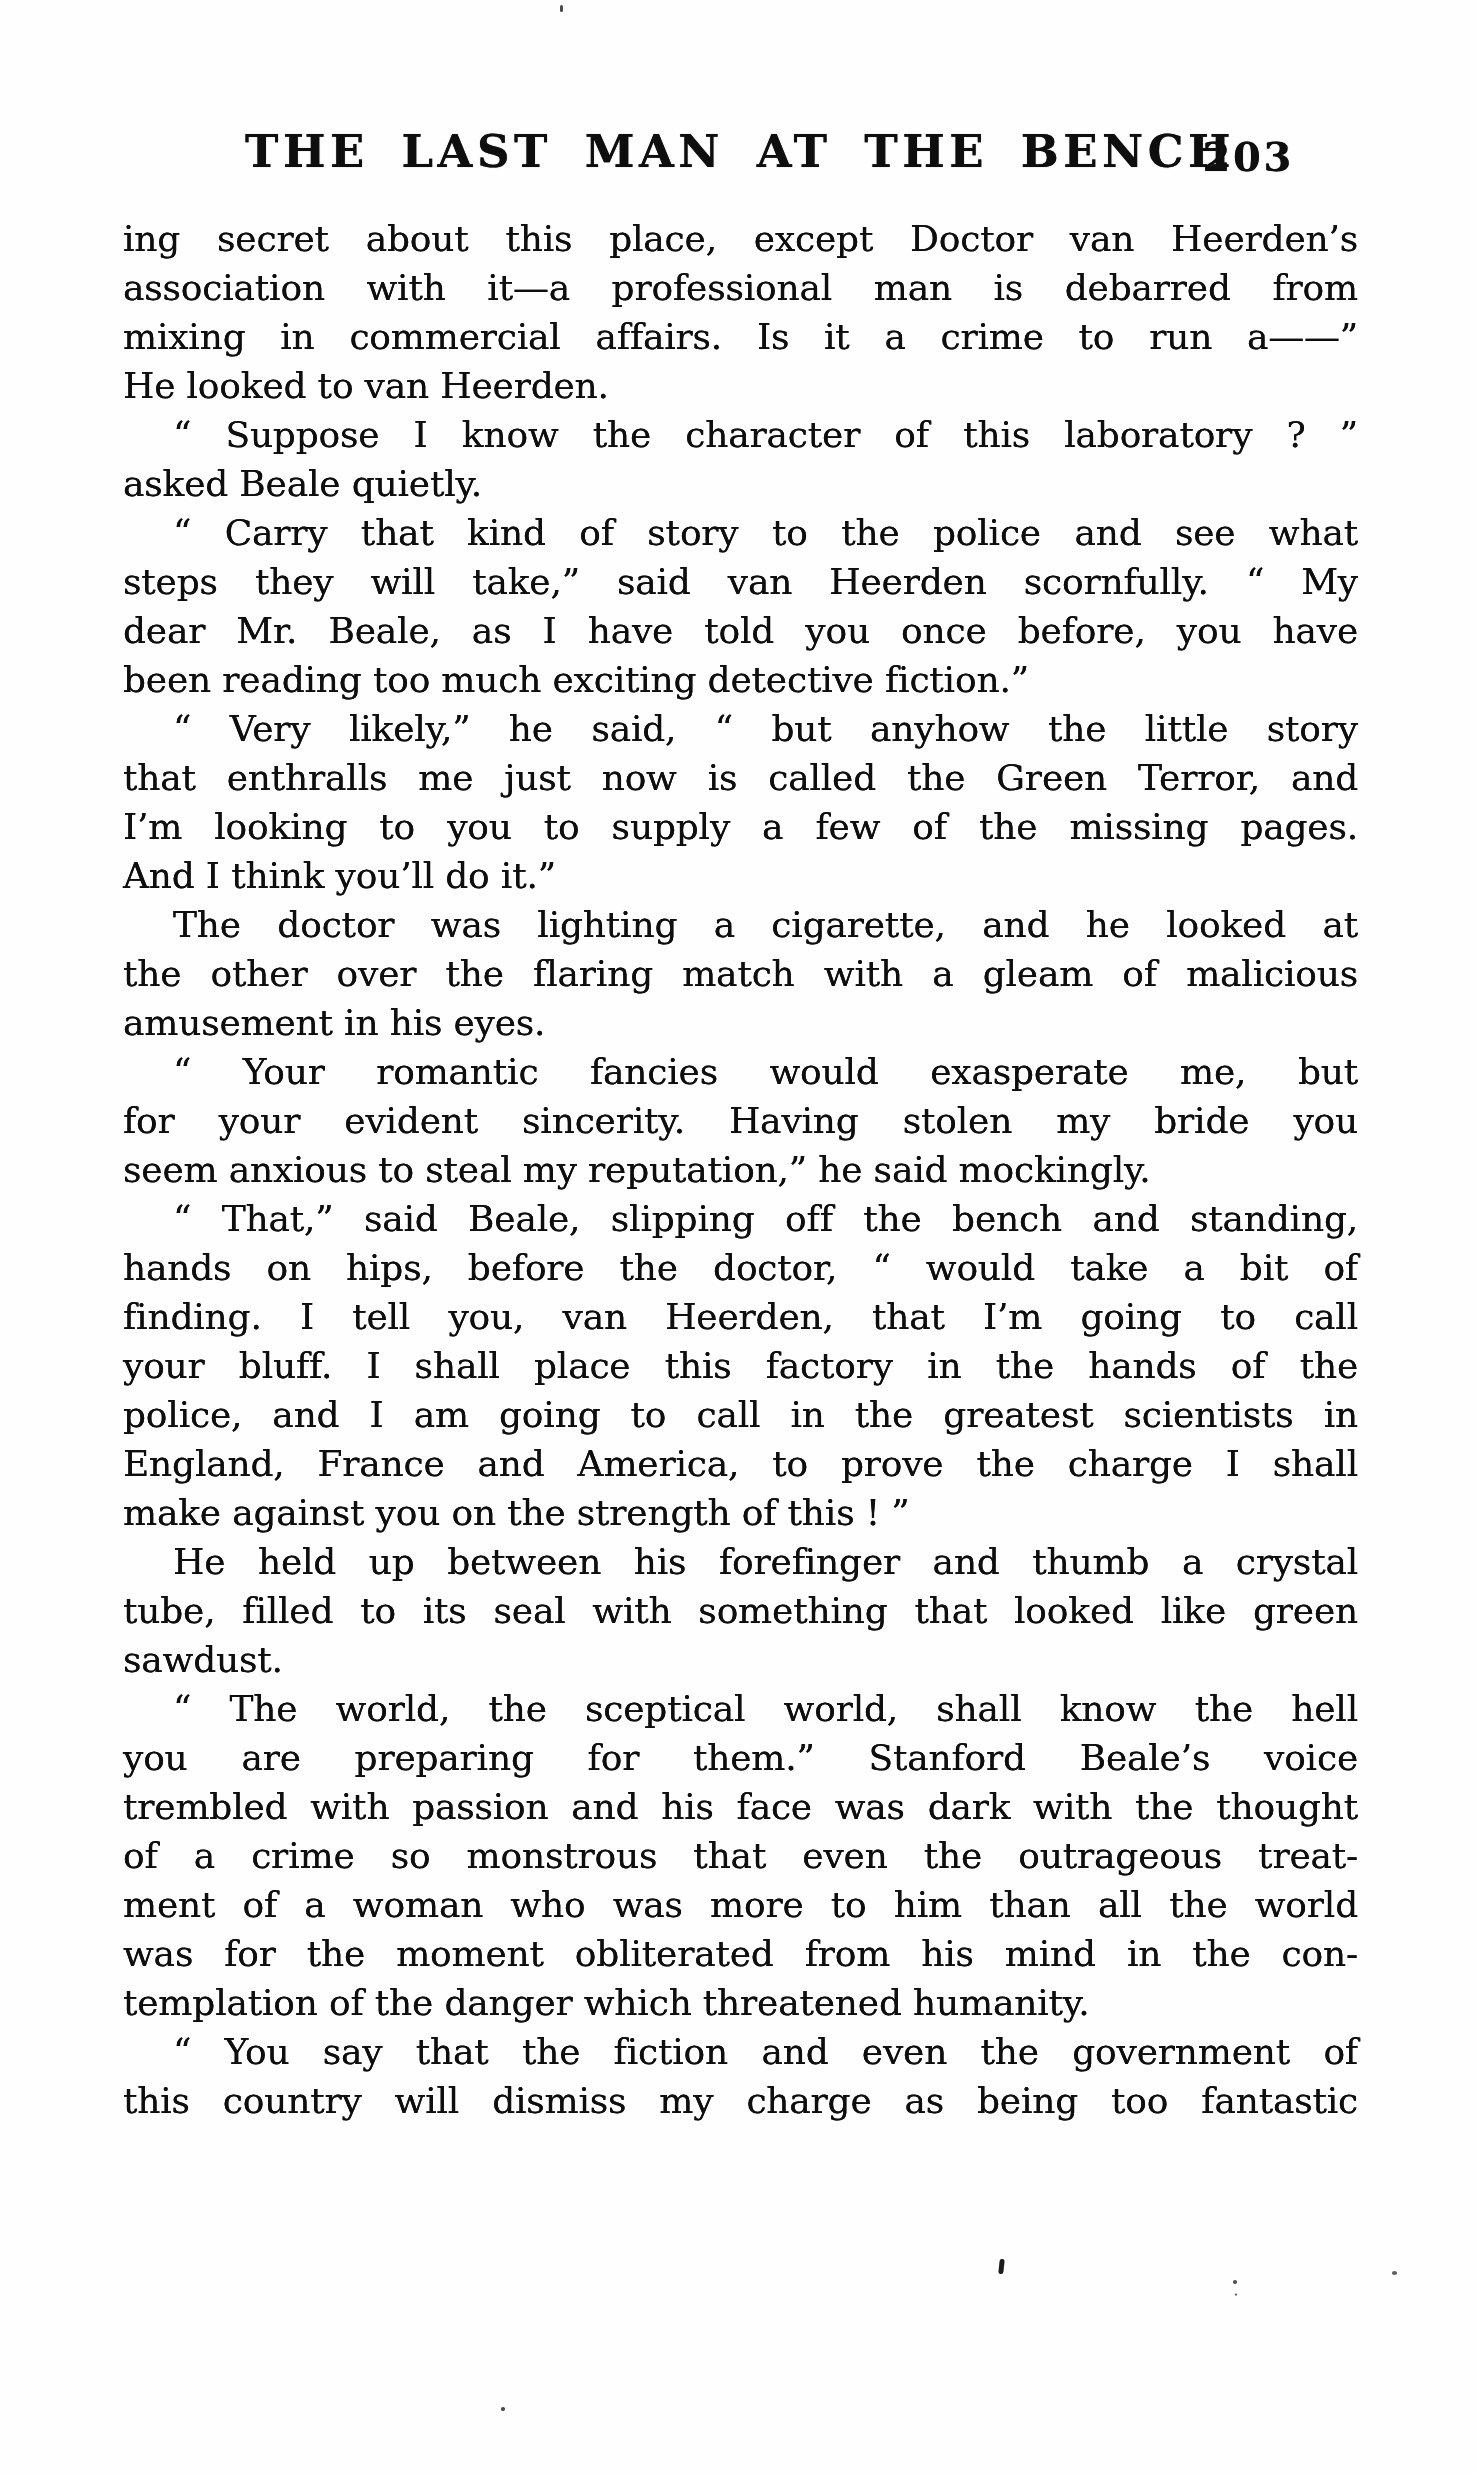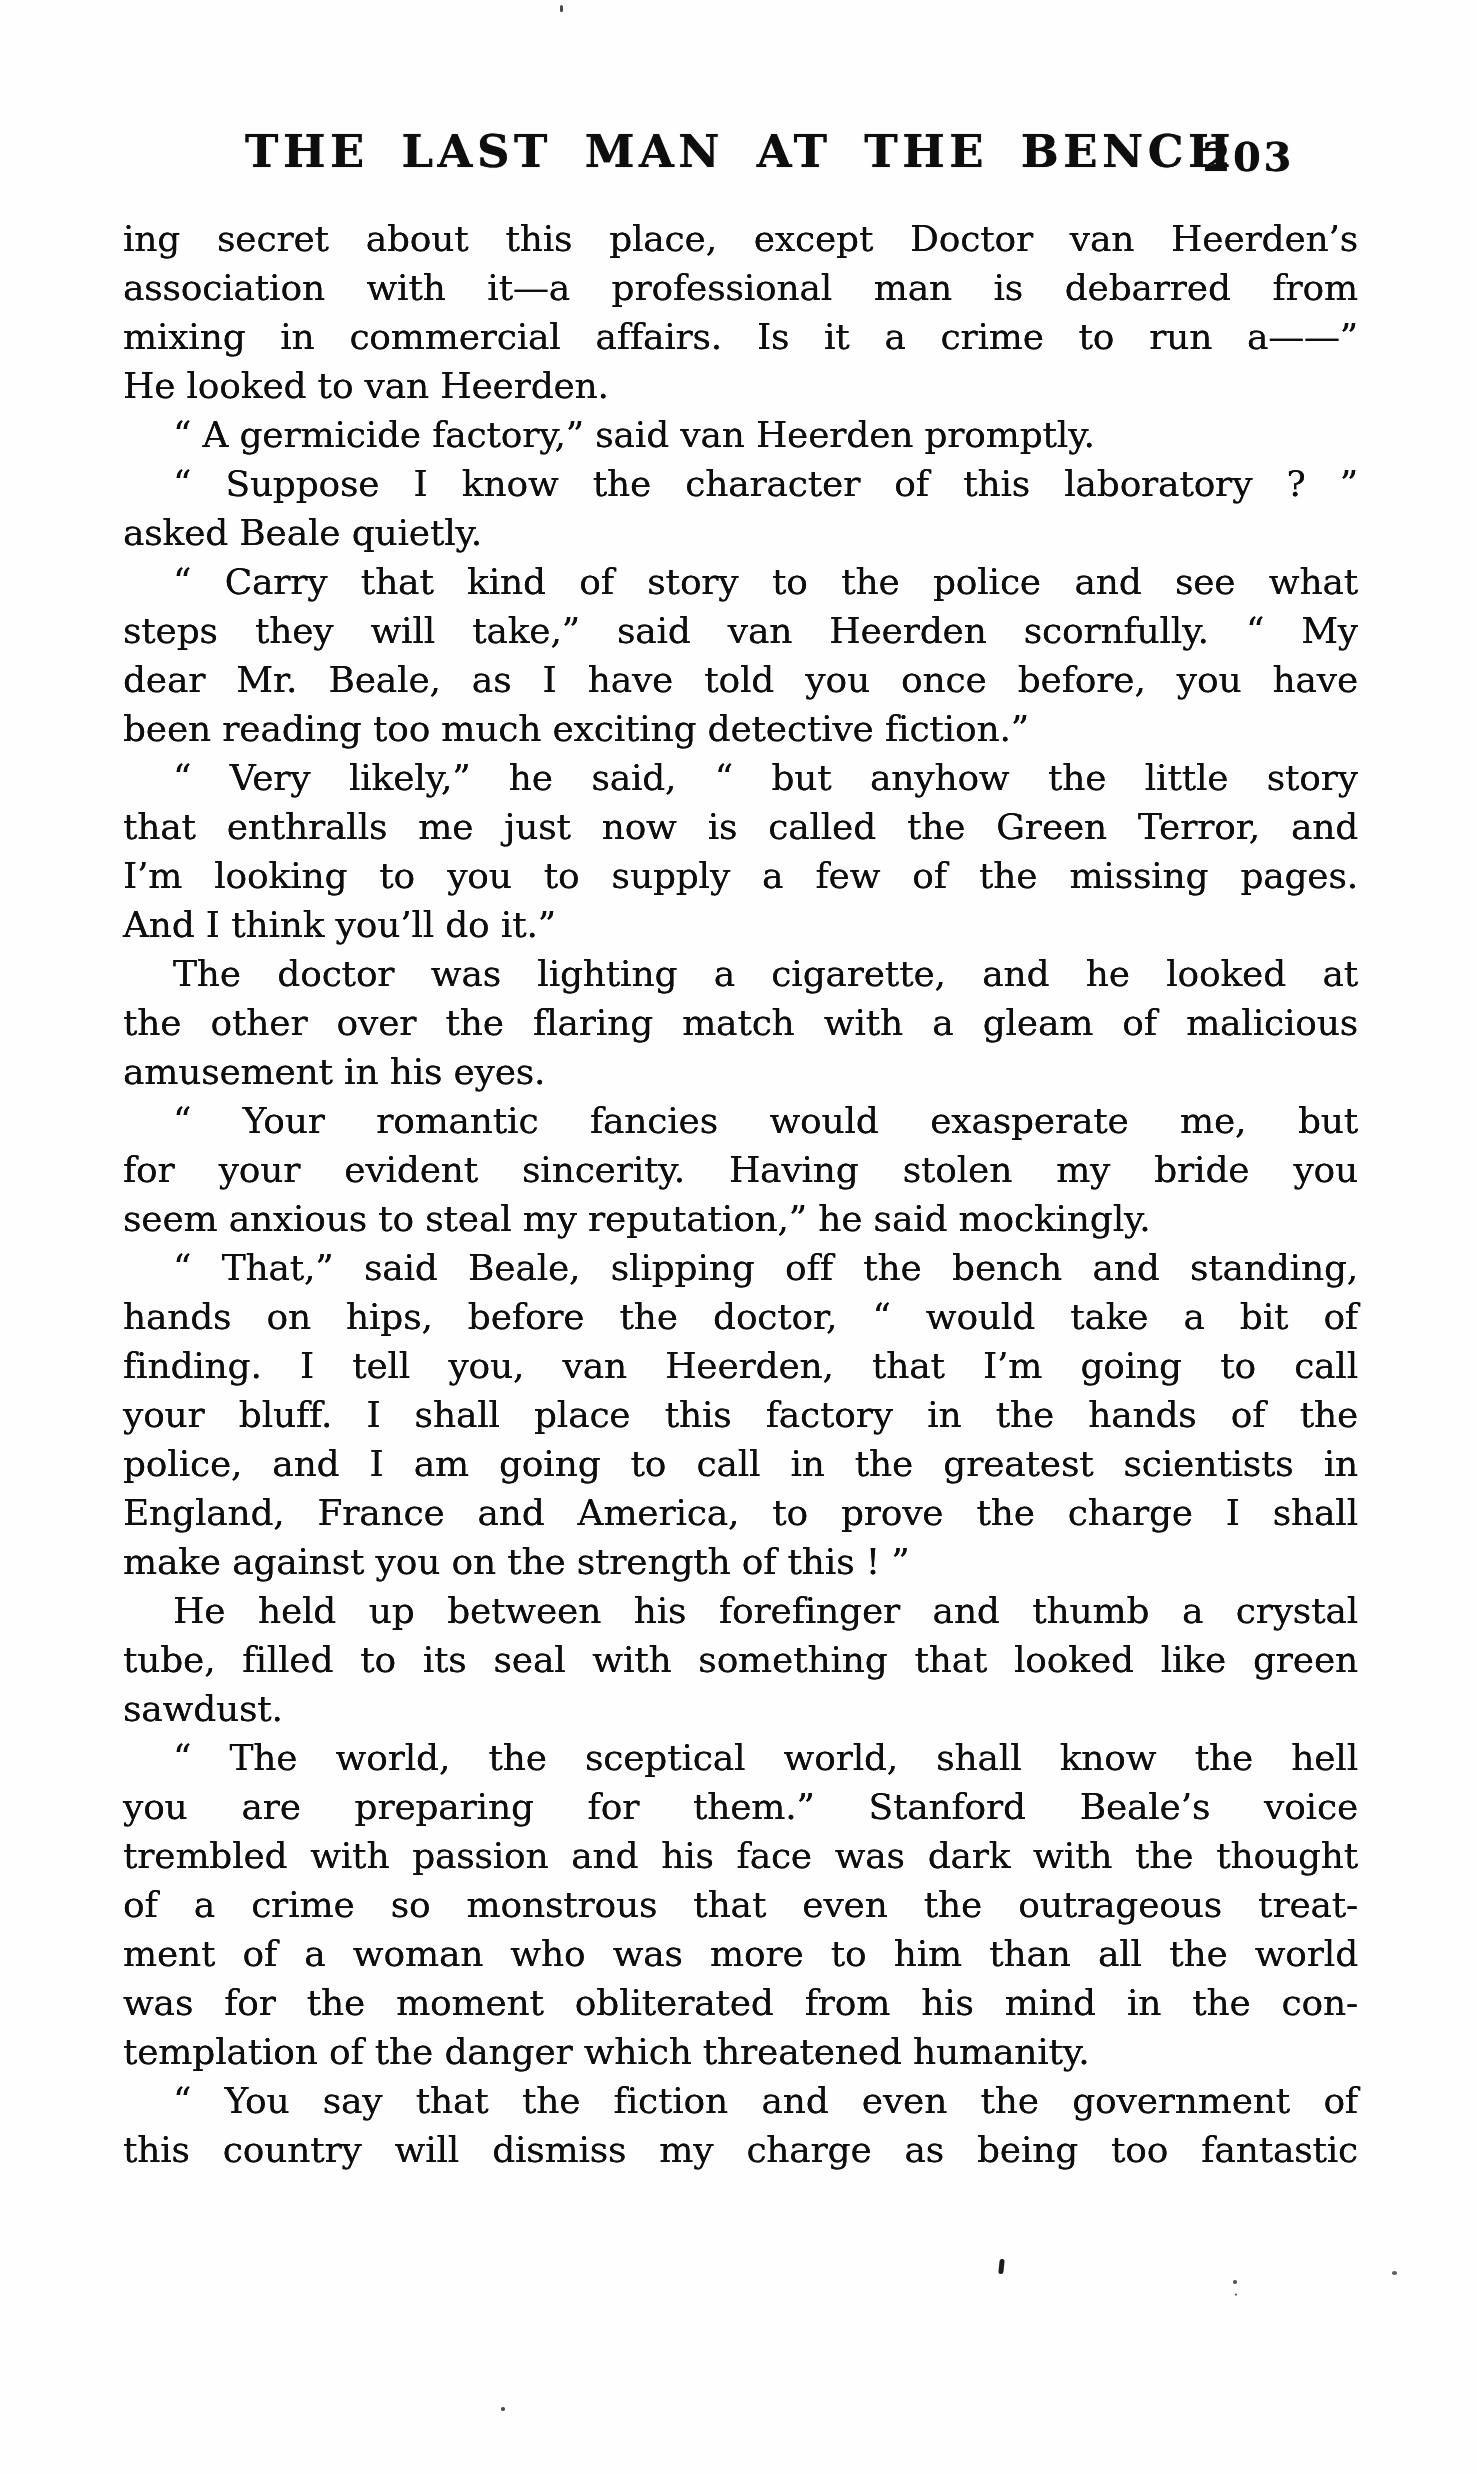--- a/index.html
+++ b/index.html
@@ -77,21 +77,20 @@
   <header class="hdr">
     <span class="title">THE LAST MAN AT THE BENCH</span>
     <span class="pagenum">203</span>
   </header>
 
   <main class="text-block" id="body-lines">
       <div class="line j">ing secret about this place, except Doctor van Heerden’s</div>
       <div class="line j">association with it—a professional man is debarred from</div>
       <div class="line j">mixing in commercial affairs.  Is it a crime to run a——”</div>
       <div class="line">He looked to van Heerden.</div>
-      <div class="line ind">“ A germicide factory,” said van Heerden promptly.</div>
       <div class="line ind j">“ Suppose I know the character of this laboratory ? ”</div>
       <div class="line">asked Beale quietly.</div>
       <div class="line ind j">“ Carry that kind of story to the police and see what</div>
       <div class="line j">steps they will take,” said van Heerden scornfully.  “ My</div>
       <div class="line j">dear Mr. Beale, as I have told you once before, you have</div>
       <div class="line">been reading too much exciting detective fiction.”</div>
       <div class="line ind j">“ Very likely,” he said, “ but anyhow the little story</div>
       <div class="line j">that enthralls me just now is called the Green Terror, and</div>
       <div class="line j">I’m looking to you to supply a few of the missing pages.</div>
       <div class="line">And I think you’ll do it.”</div>

